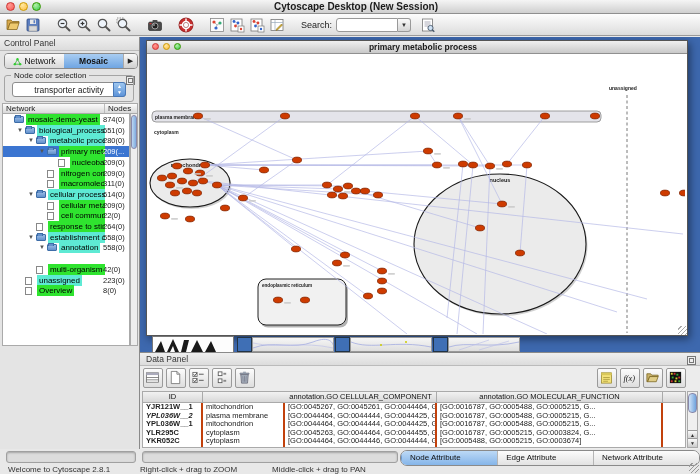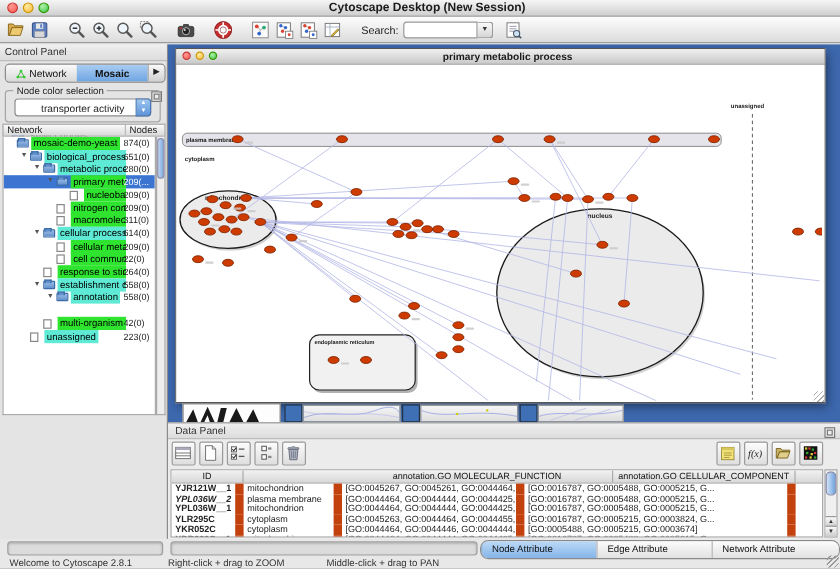--- a/index.html
+++ b/index.html
@@ -116,21 +116,21 @@
   .dp-head span{margin-left:6px;}
   .dp-toolbar{position:absolute;left:0;top:13px;width:100%;height:23px;display:flex;align-items:center;}
   .dp-btn{width:20px;height:20px;margin-left:3px;border:1px solid #9a9a9a;border-radius:2px;
     background:linear-gradient(#fcfcfc,#dedede);padding:1px;}
   .dp-btn svg{width:15px;height:15px;display:block;}
   .dp-right{margin-left:auto;margin-right:14px;display:flex;}
   .dtable{position:absolute;left:2px;top:38px;width:544px;height:57px;background:#fff;
     border:1px solid #aaa;box-sizing:border-box;overflow:hidden;}
   .drow{display:flex;height:8.5px;}
   .drow.hdr{background:linear-gradient(#f2f2f2,#d8d8d8);border-bottom:1px solid #aaa;height:10px;}
-  .dcell{font-size:7.5px;line-height:8.5px;padding:0 3px;border-right:7px solid #c2410c;
+  .dcell{font-size:7.5px;line-height:8.5px;padding:0 3px;border-right:2px solid #c2410c;
     white-space:nowrap;overflow:hidden;box-sizing:border-box;}
   .drow.hdr .dcell{font-size:7.5px;line-height:9px;text-align:center;border-right:1px solid #aaa;color:#111;}
   .dcell.c0{font-weight:bold;}
   .dt-sb{position:absolute;right:2px;top:38px;width:11px;height:57px;background:#f0f0f0;
     border:1px solid #aaa;box-sizing:border-box;}
   .dt-sb .thumb{position:absolute;left:0;top:1px;width:9px;height:20px;border-radius:4px;
     background:linear-gradient(90deg,#cfe2f7,#6fa3dd);border:1px solid #88a;box-sizing:border-box;}
   .dt-sb .arr{position:absolute;left:0;width:9px;height:8px;font-size:5px;line-height:8px;text-align:center;
     color:#333;background:linear-gradient(#fafafa,#ccc);border-top:1px solid #999;}
 
@@ -393,20 +393,25 @@
         </div>
         <div class="tree-row" style="top: 149.8px;">
           <span class="ticn file" style="left: 33px;"></span>
           <span class="tlabel hl-green" style="left: 45px; max-width: 53px;">multi-organism pro</span>
           <span class="tcount">42(0)</span>
         </div>
         <div class="tree-row" style="top: 160.5px;">
           <span class="ticn file" style="left: 22px;"></span>
           <span class="tlabel hl-red" style="left: 34px; max-width: 64px;">unassigned</span>
           <span class="tcount">223(0)</span>
+        </div>
+        <div class="tree-row" style="top: 171.2px;">
+          <span class="ticn file" style="left: 22px;"></span>
+          <span class="tlabel hl-green" style="left: 34px; max-width: 64px;">Overview</span>
+          <span class="tcount">8(0)</span>
         </div>
       </div>
     <div class="tree-sb">
         <span class="thumb"></span>
       </div>
   </div>
 
   <div class="mdi">
     <div class="netwin">
       <div class="nw-title">
@@ -653,22 +658,22 @@
               <rect x="7" y="11" width="2" height="2" fill="#dc3"></rect>
               <rect x="11" y="11" width="2" height="2" fill="#3a3"></rect>
             </svg>
           </button>
         </span>
     </div>
     <div class="dtable" id="dtable">
         <div class="drow hdr">
           <span class="dcell" style="width: 60px;">ID</span>
           <span class="dcell" style="width: 82px; margin-top: 44px;">_cellularLayoutRegion</span>
+          <span class="dcell" style="width: 152px;">annotation.GO CELLULAR_COMPONENT</span>
           <span class="dcell" style="width: 226px;">annotation.GO MOLECULAR_FUNCTION</span>
-          <span class="dcell" style="width: 152px;">annotation.GO CELLULAR_COMPONENT</span>
         </div>
         <div class="drow">
           <span class="dcell c0" style="width: 60px;">YJR121W__1</span>
           <span class="dcell c1" style="width: 82px;">mitochondrion</span>
           <span class="dcell c2" style="width: 152px;">[GO:0045267, GO:0045261, GO:0044464, G...</span>
           <span class="dcell c3" style="width: 226px;">[GO:0016787, GO:0005488, GO:0005215, G...</span>
         </div>
         <div class="drow">
           <span class="dcell c0" style="width: 60px; font-style: italic;">YPL036W__2</span>
           <span class="dcell c1" style="width: 82px;">plasma membrane</span>

